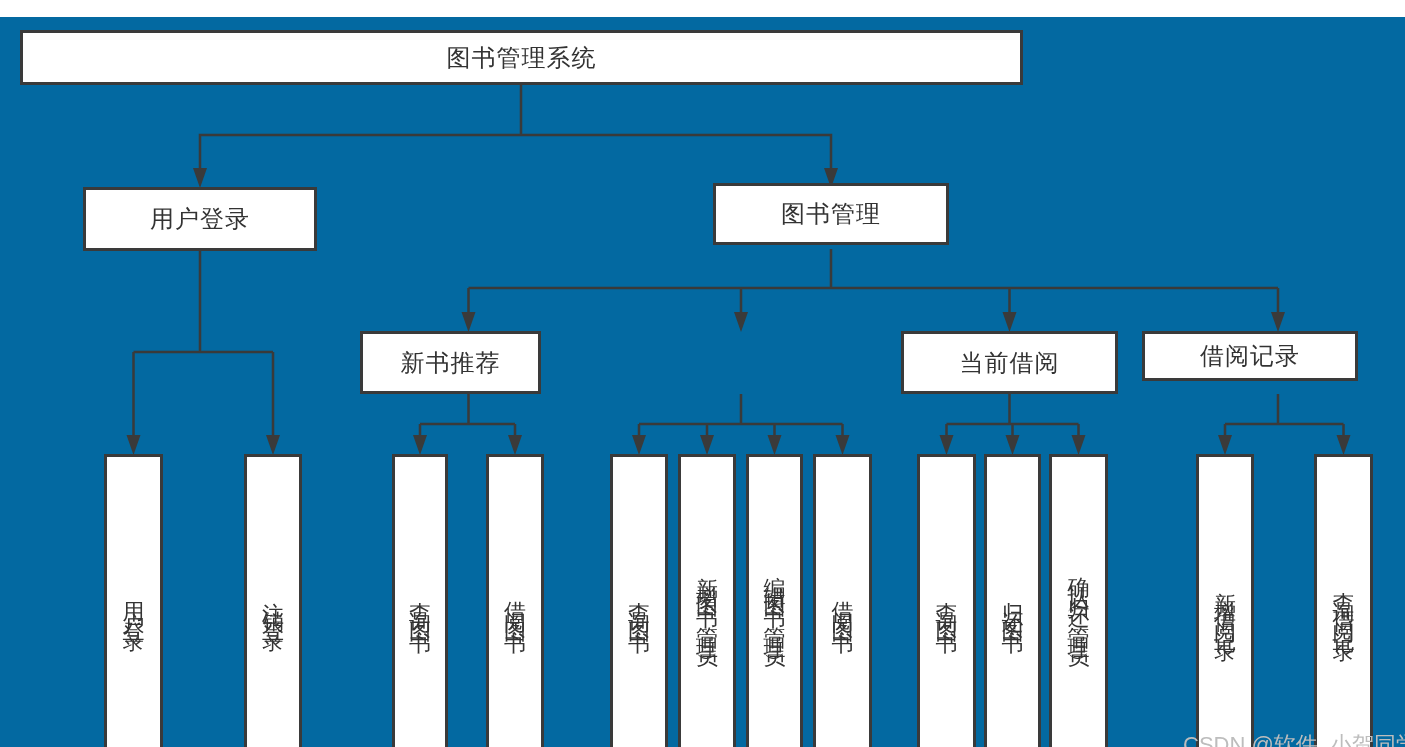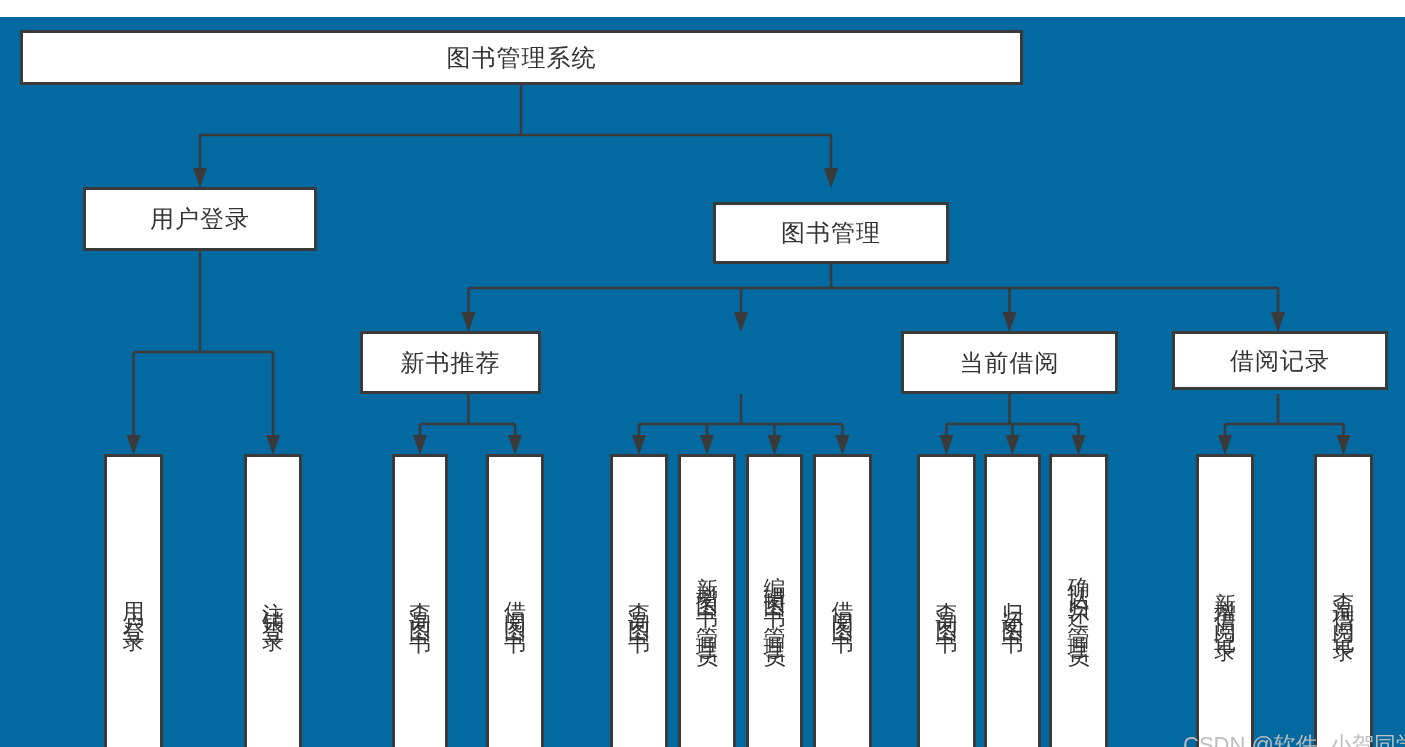--- a/index.html
+++ b/index.html
@@ -108,31 +108,31 @@
       M1336.5 418 L1350.5 418 L1343.5 438 Z"></path>
   </svg>
 
   <div class="node" style="left:20px; top:13px; width:1003px; height:55px;">
     <span class="hlabel">图书管理系统</span>
   </div>
 
   <div class="node" style="left:83px; top:170px; width:234px; height:64px;">
     <span class="hlabel">用户登录</span>
   </div>
-  <div class="node" style="left:713px; top:185px; width:236px; height:62px;">
+  <div class="node" style="left:713px; top:166px; width:236px; height:62px;">
     <span class="hlabel">图书管理</span>
   </div>
 
   <div class="node" style="left:360px; top:314px; width:181px; height:63px;">
     <span class="hlabel">新书推荐</span>
   </div>
   <div class="node" style="left:901px; top:314px; width:217px; height:63px;">
     <span class="hlabel">当前借阅</span>
   </div>
-  <div class="node" style="left:1172px; top:314px; width:216px; height:59px;">
+  <div class="node" style="left:1142px; top:314px; width:216px; height:50px;">
     <span class="hlabel">借阅记录</span>
   </div>
 
   <div class="node" style="left:104px; top:437px; width:59px; height:300px;">
     <span class="vlabel">用户登录</span>
   </div>
   <div class="node" style="left:244px; top:437px; width:58px; height:300px;">
     <span class="vlabel">注销登录</span>
   </div>
 

